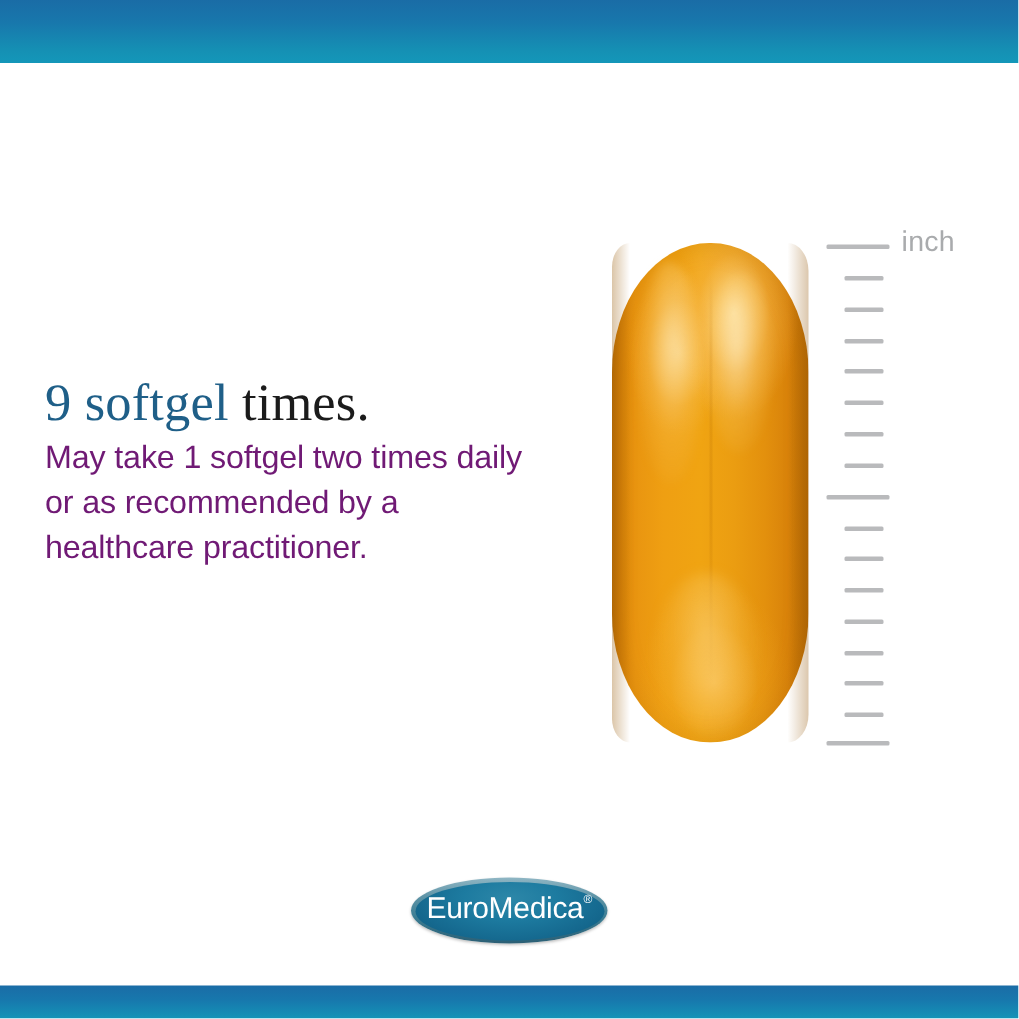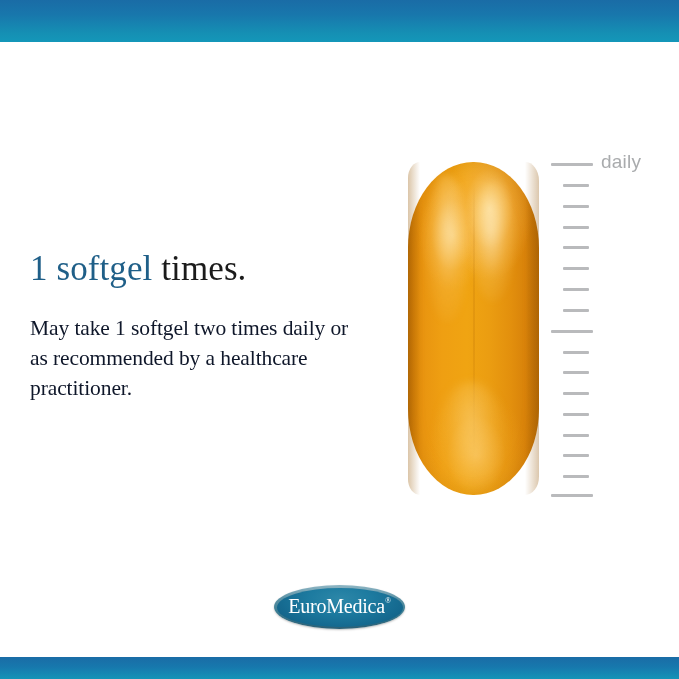--- a/index.html
+++ b/index.html
@@ -49,25 +49,24 @@
     font-size: 35px;
     line-height: 42px;
     color: #1b1b1b;
     white-space: nowrap;
     letter-spacing: 0.1px;
   }
   .headline .accent {
     color: #1f5f88;
   }
   .bodycopy {
-    margin-top: 23px;
-    font-family: Liberation Serif, serif;
+    font-family: Liberation Sans, sans-serif;
     font-size: 21.5px;
     line-height: 30px;
-    color: #0f172a;
+    color: #701a75;
     letter-spacing: -0.1px;
   }
 
   
   .capsule-wrap {
     position: absolute;
     left: 408px;
     top: 162px;
     width: 131px;
     height: 333px;
@@ -206,21 +205,21 @@
     top: 2.5px;
     right: 2.5px;
     bottom: 2.5px;
     border-radius: 50%;
     background: radial-gradient(ellipse at 50% 28%, #2d87a8 0%, #1d7ba0 35%, #15698f 70%, #0f5a7d 100%);
     display: flex;
     align-items: center;
     justify-content: center;
   }
   .logo .wordmark {
-    font-family: Liberation Serif, serif;
+    font-family: Liberation Sans, sans-serif;
     font-size: 20px;
     color: #ffffff;
     letter-spacing: -0.2px;
     white-space: nowrap;
     position: relative;
     top: -1px;
   }
   .logo .reg {
     font-size: 8px;
     vertical-align: super;
@@ -230,37 +229,37 @@
   }
 </style>
 </head>
 <body>
 
 <div id="page">
 
   <div class="band top"></div>
 
   <div class="copy">
-    <div class="headline"><span class="accent">1 softgel</span><span> times.</span></div>
+    <div class="headline"><span class="accent">9 softgel</span><span> times.</span></div>
     <div class="bodycopy">May take 1 softgel two times daily or as recommended by a healthcare practitioner.</div>
   </div>
 
   <div class="capsule-wrap">
     <div class="capsule">
       <div class="edge-dark-l"></div>
       <div class="edge-dark-r"></div>
       <div class="seam"></div>
       <div class="lobe-hi"></div>
       <div class="lobe-hi2"></div>
       <div class="lobe-lo"></div>
     </div>
   </div>
 
   <div class="ruler">
-    <div class="inch-label">daily</div>
+    <div class="inch-label">inch</div>
     <div class="tick major" style="top:0px"></div>
     <div class="tick minor" style="top:21px"></div>
     <div class="tick minor" style="top:42px"></div>
     <div class="tick minor" style="top:63px"></div>
     <div class="tick minor" style="top:83px"></div>
     <div class="tick minor" style="top:104px"></div>
     <div class="tick minor" style="top:125px"></div>
     <div class="tick minor" style="top:146px"></div>
     <div class="tick major" style="top:167px"></div>
     <div class="tick minor" style="top:188px"></div>

